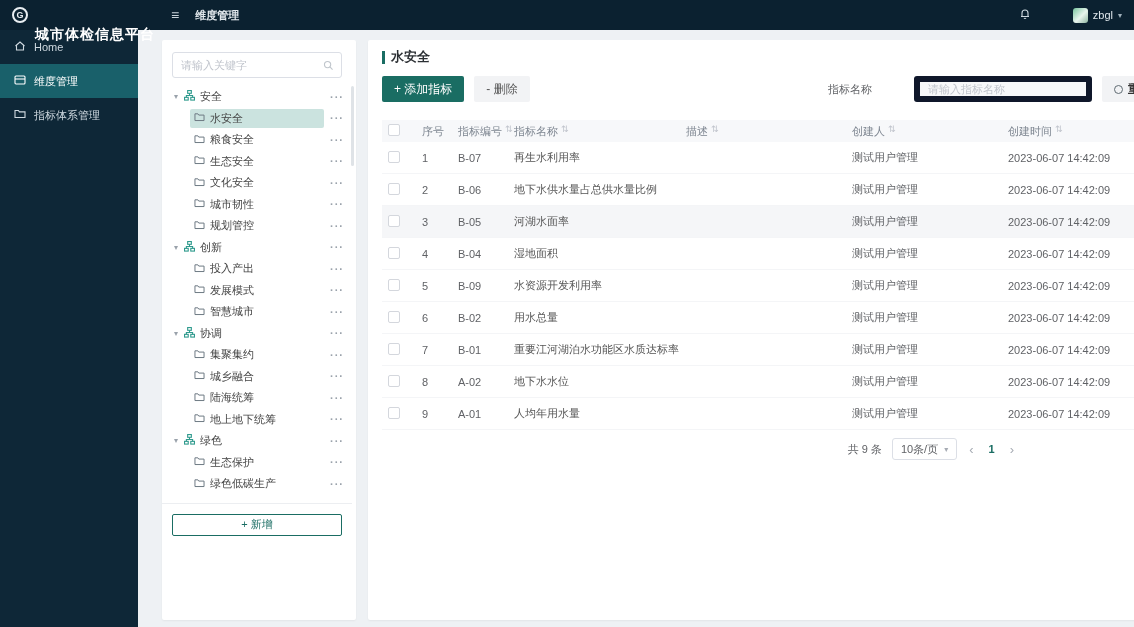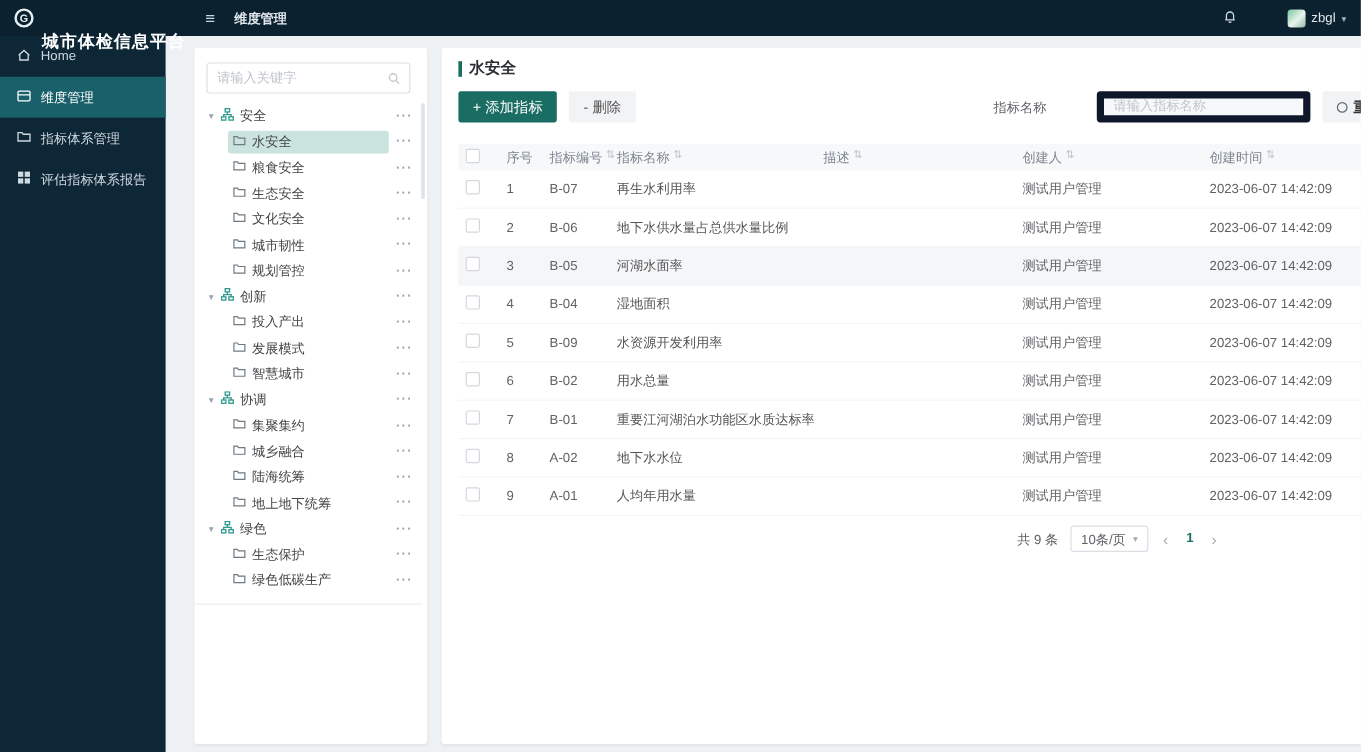--- a/index.html
+++ b/index.html
@@ -116,29 +116,20 @@
           <path d="M1 5h10" stroke="#fff" stroke-width="1.1"></path>
         </svg></span>
     <span>维度管理</span>
   </div>
   <div class="sb-item">
     <span><svg width="12" height="12" viewBox="0 0 12 12">
           <path fill="none" stroke="#cfd9e0" stroke-width="1.1" d="M1 2.5h3.4l1 1.4H11v5.6H1z"></path>
         </svg></span>
     <span>指标体系管理</span>
   </div>
-  <div class="sb-item">
-    <span><svg width="12" height="12" viewBox="0 0 12 12">
-          <rect x="1" y="1" width="4.4" height="4.4" fill="#cfd9e0"></rect>
-          <rect x="6.6" y="1" width="4.4" height="4.4" fill="#cfd9e0"></rect>
-          <rect x="1" y="6.6" width="4.4" height="4.4" fill="#cfd9e0"></rect>
-          <rect x="6.6" y="6.6" width="4.4" height="4.4" fill="#cfd9e0"></rect>
-        </svg></span>
-    <span>评估指标体系报告</span>
-  </div>
 </div>
 
 <div class="content">
 
   <div class="card tree-card">
     <div class="tsearch">
       <input type="text" placeholder="请输入关键字" style="">
       <span class="mag"><svg width="11" height="11" viewBox="0 0 12 12">
             <circle cx="5" cy="5" r="3.4" fill="none" stroke="#c0c6cc" stroke-width="1.2"></circle>
             <path d="M7.6 7.6 10.4 10.4" stroke="#c0c6cc" stroke-width="1.2"></path>
@@ -358,20 +349,21 @@
                 <path fill="none" stroke="#6e7a84" stroke-width="1.1" d="M1 2h3.2l1 1.4H11v6H1z"></path>
               </svg></span>
             <span class="tlabel">绿色低碳生产</span>
           </div>
           <span class="tdots">···</span>
         </div>
 
     </div>
 
     <div class="tree-divider"></div>
+    <button class="add-node-btn">+ 新增</button>
   </div>
 
   <div class="card main-card">
     <div class="mtitle">
       <span class="bar"></span>
       <span class="txt">水安全</span>
     </div>
 
     <div class="toolbar">
       <button class="btn primary">+ 添加指标</button>

